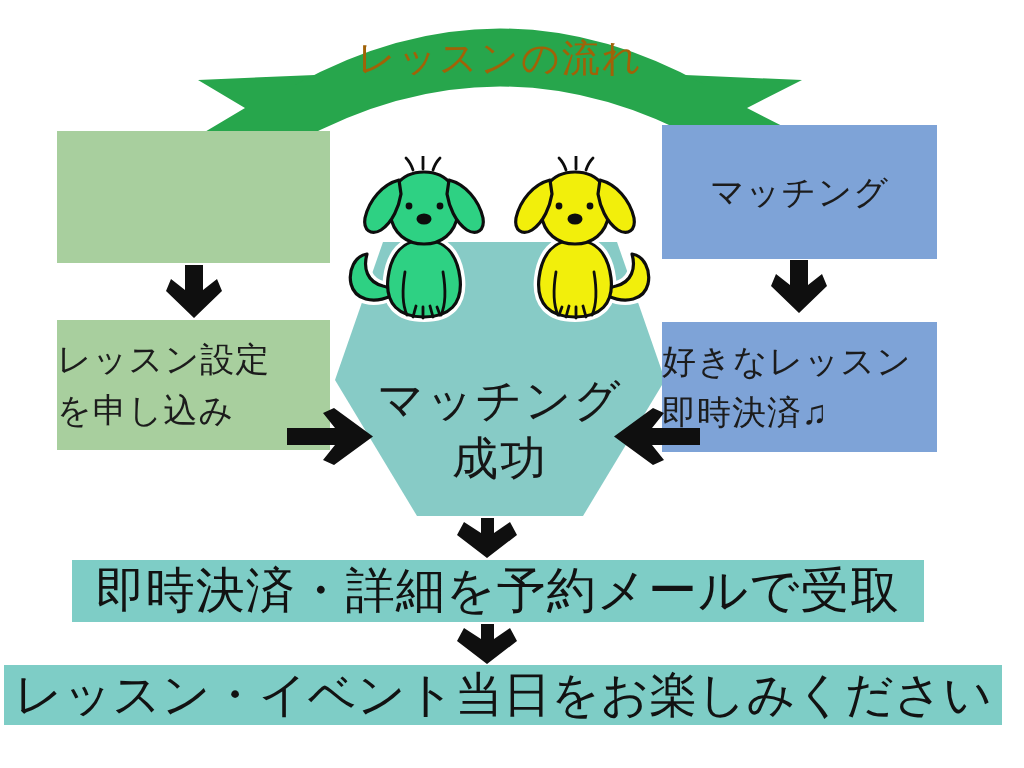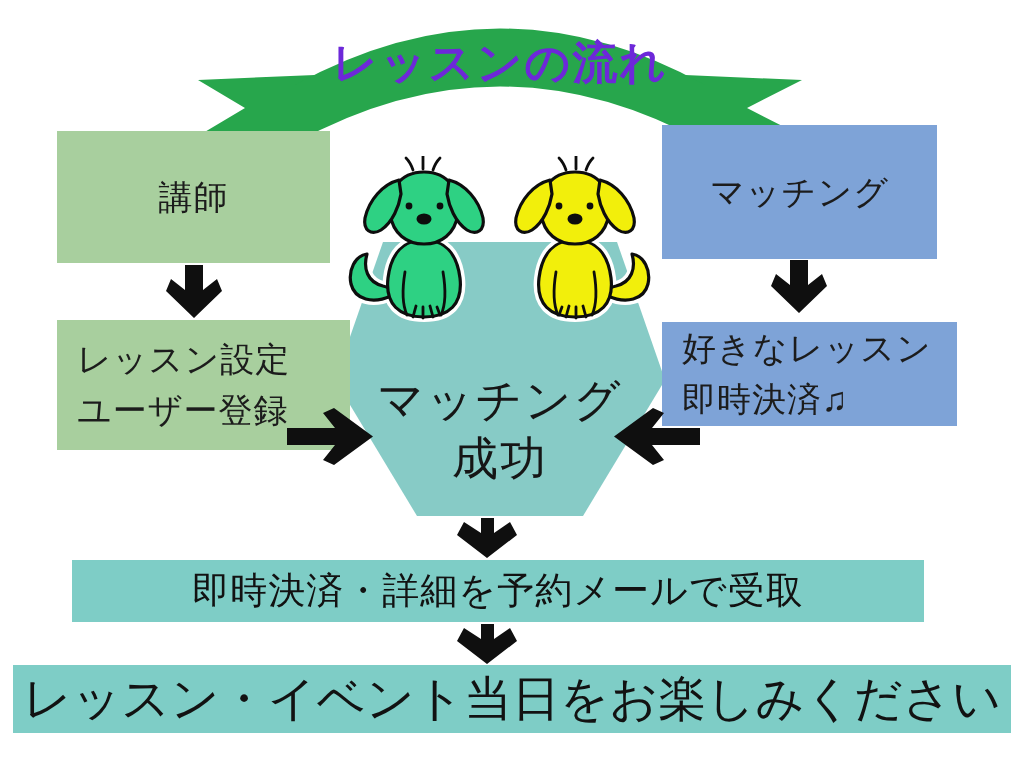--- a/index.html
+++ b/index.html
@@ -7,44 +7,44 @@
     position:relative;width:1024px;height:768px;overflow:hidden;background:#fff;
     font-family:"Liberation Sans",sans-serif;color:var(--ink,#151515);
   }
   .abs{position:absolute;}
   svg{display:block;}
 
   
   .ribbon-band{fill:var(--ribbon-green,#27a64c);}
   .ribbon-label{
     top:33px;left:310px;width:380px;text-align:center;
-    font-size:45px;font-weight:700;letter-spacing:2px;color:#6d28d9;z-index:3;
+    font-size:38px;font-weight:400;letter-spacing:2px;color:#a16207;z-index:3;
   }
 
   
   .flow-box{display:flex;flex-direction:column;justify-content:center;z-index:1;}
   .flow-box .line{font-size:34px;line-height:1.5;letter-spacing:1px;color:#1c1c1c;white-space:nowrap;}
   .box-green{background:var(--box-green,#a8cf9e);}
   .box-blue{background:var(--box-blue,#7ea3d7);}
   .center-lines{align-items:center;text-align:center;}
-  .left-lines{align-items:flex-start;padding-left:20px;}
+  .left-lines{align-items:flex-start;padding-left:0;}
 
   
   .hex-fill{fill:var(--hexagon-teal,#87cbc6);}
   .hex-label{
     top:349px;left:330px;width:340px;text-align:center;z-index:3;
     font-size:46px;line-height:1.26;letter-spacing:2px;color:#161616;margin-top:23px;
   }
 
   
   .banner{
     display:flex;align-items:center;justify-content:center;
     background:var(--banner-teal,#7ecdc6);color:#121212;white-space:nowrap;z-index:1;
   }
-  .banner-1{font-size:37px;letter-spacing:1px;}
+  .banner-1{font-size:49px;letter-spacing:1px;}
   .banner-2{font-size:48px;letter-spacing:0px;}
 
   
   .arrow{z-index:4;}
   .arrow path{fill:var(--ink,#000);}
 
   
   .dog{z-index:2;}
   .dog-halo{stroke:#ffffff;stroke-width:10;stroke-linejoin:round;}
   .dog-line{stroke:#0d0d0d;stroke-width:3.2;stroke-linejoin:round;}
@@ -87,31 +87,30 @@
 <div id="stage">
 
   <svg class="abs" style="left:190px;top:20px" width="620" height="126" viewBox="0 0 620 126">
     <polygon class="ribbon-band" points="125,55 8,60 55,88 8,116 125,120"></polygon>
     <polygon class="ribbon-band" points="495,55 612,60 557,88 612,116 495,120"></polygon>
     <path class="ribbon-band" d="M 105,65 Q 310,-48 515,65 L 515,123 Q 310,10 105,123 Z"></path>
   </svg>
   <div class="abs ribbon-label">レッスンの流れ</div>
 
   <div class="abs flow-box box-green center-lines" style="left:57px;top:131px;width:273px;height:132px">
-    <span class="line">講師</span>
   </div>
   <div class="abs flow-box box-green left-lines" style="left:57px;top:320px;width:273px;height:130px">
     <span class="line">レッスン設定</span>
-    <span class="line">ユーザー登録</span>
+    <span class="line">を申し込み</span>
   </div>
 
   <div class="abs flow-box box-blue center-lines" style="left:662px;top:125px;width:275px;height:134px">
     <span class="line">マッチング</span>
   </div>
-  <div class="abs flow-box box-blue left-lines" style="left:662px;top:322px;width:275px;height:104px">
+  <div class="abs flow-box box-blue left-lines" style="left:662px;top:322px;width:275px;height:130px">
     <span class="line">好きなレッスン</span>
     <span class="line">即時決済♫</span>
   </div>
 
   <svg class="abs" style="left:330px;top:236px" width="340" height="286" viewBox="0 0 340 286">
     <polygon class="hex-fill" points="53,6 287,6 335,144 253,280 87,280 5,144"></polygon>
   </svg>
   <div class="abs hex-label">
     <div>マッチング</div>
     <div>成功</div>
@@ -145,17 +144,17 @@
   <svg class="abs arrow" style="left:457px;top:518px" width="60" height="40" viewBox="0 0 60 40">
     <path d="M 24,0 H 37 V 15 L 53,4 L 60,17 L 30,40 L 0,17 L 7,4 L 24,15 Z"></path>
   </svg>
   <svg class="abs arrow" style="left:457px;top:624px" width="60" height="40" viewBox="0 0 60 40">
     <path d="M 24,0 H 37 V 15 L 53,4 L 60,17 L 30,40 L 0,17 L 7,4 L 24,15 Z"></path>
   </svg>
 
   <div class="abs banner banner-1" style="left:72px;top:560px;width:852px;height:62px">
     <span>即時決済・詳細を予約メールで受取</span>
   </div>
-  <div class="abs banner banner-2" style="left:13px;top:665px;width:998px;height:68px">
+  <div class="abs banner banner-2" style="left:4px;top:665px;width:998px;height:60px">
     <span>レッスン・イベント当日をお楽しみください</span>
   </div>
 
 </div>
 
 </body></html>

